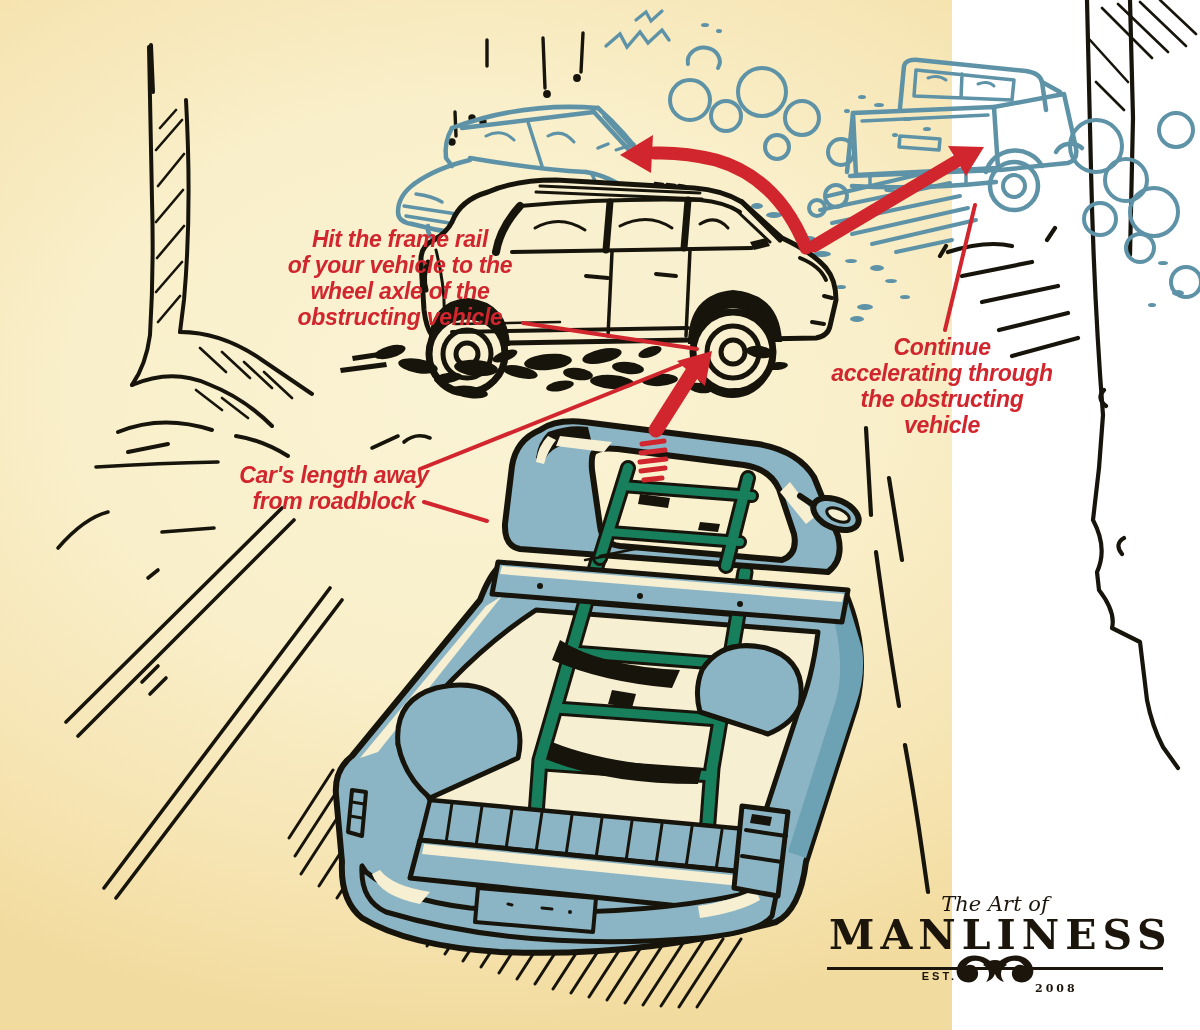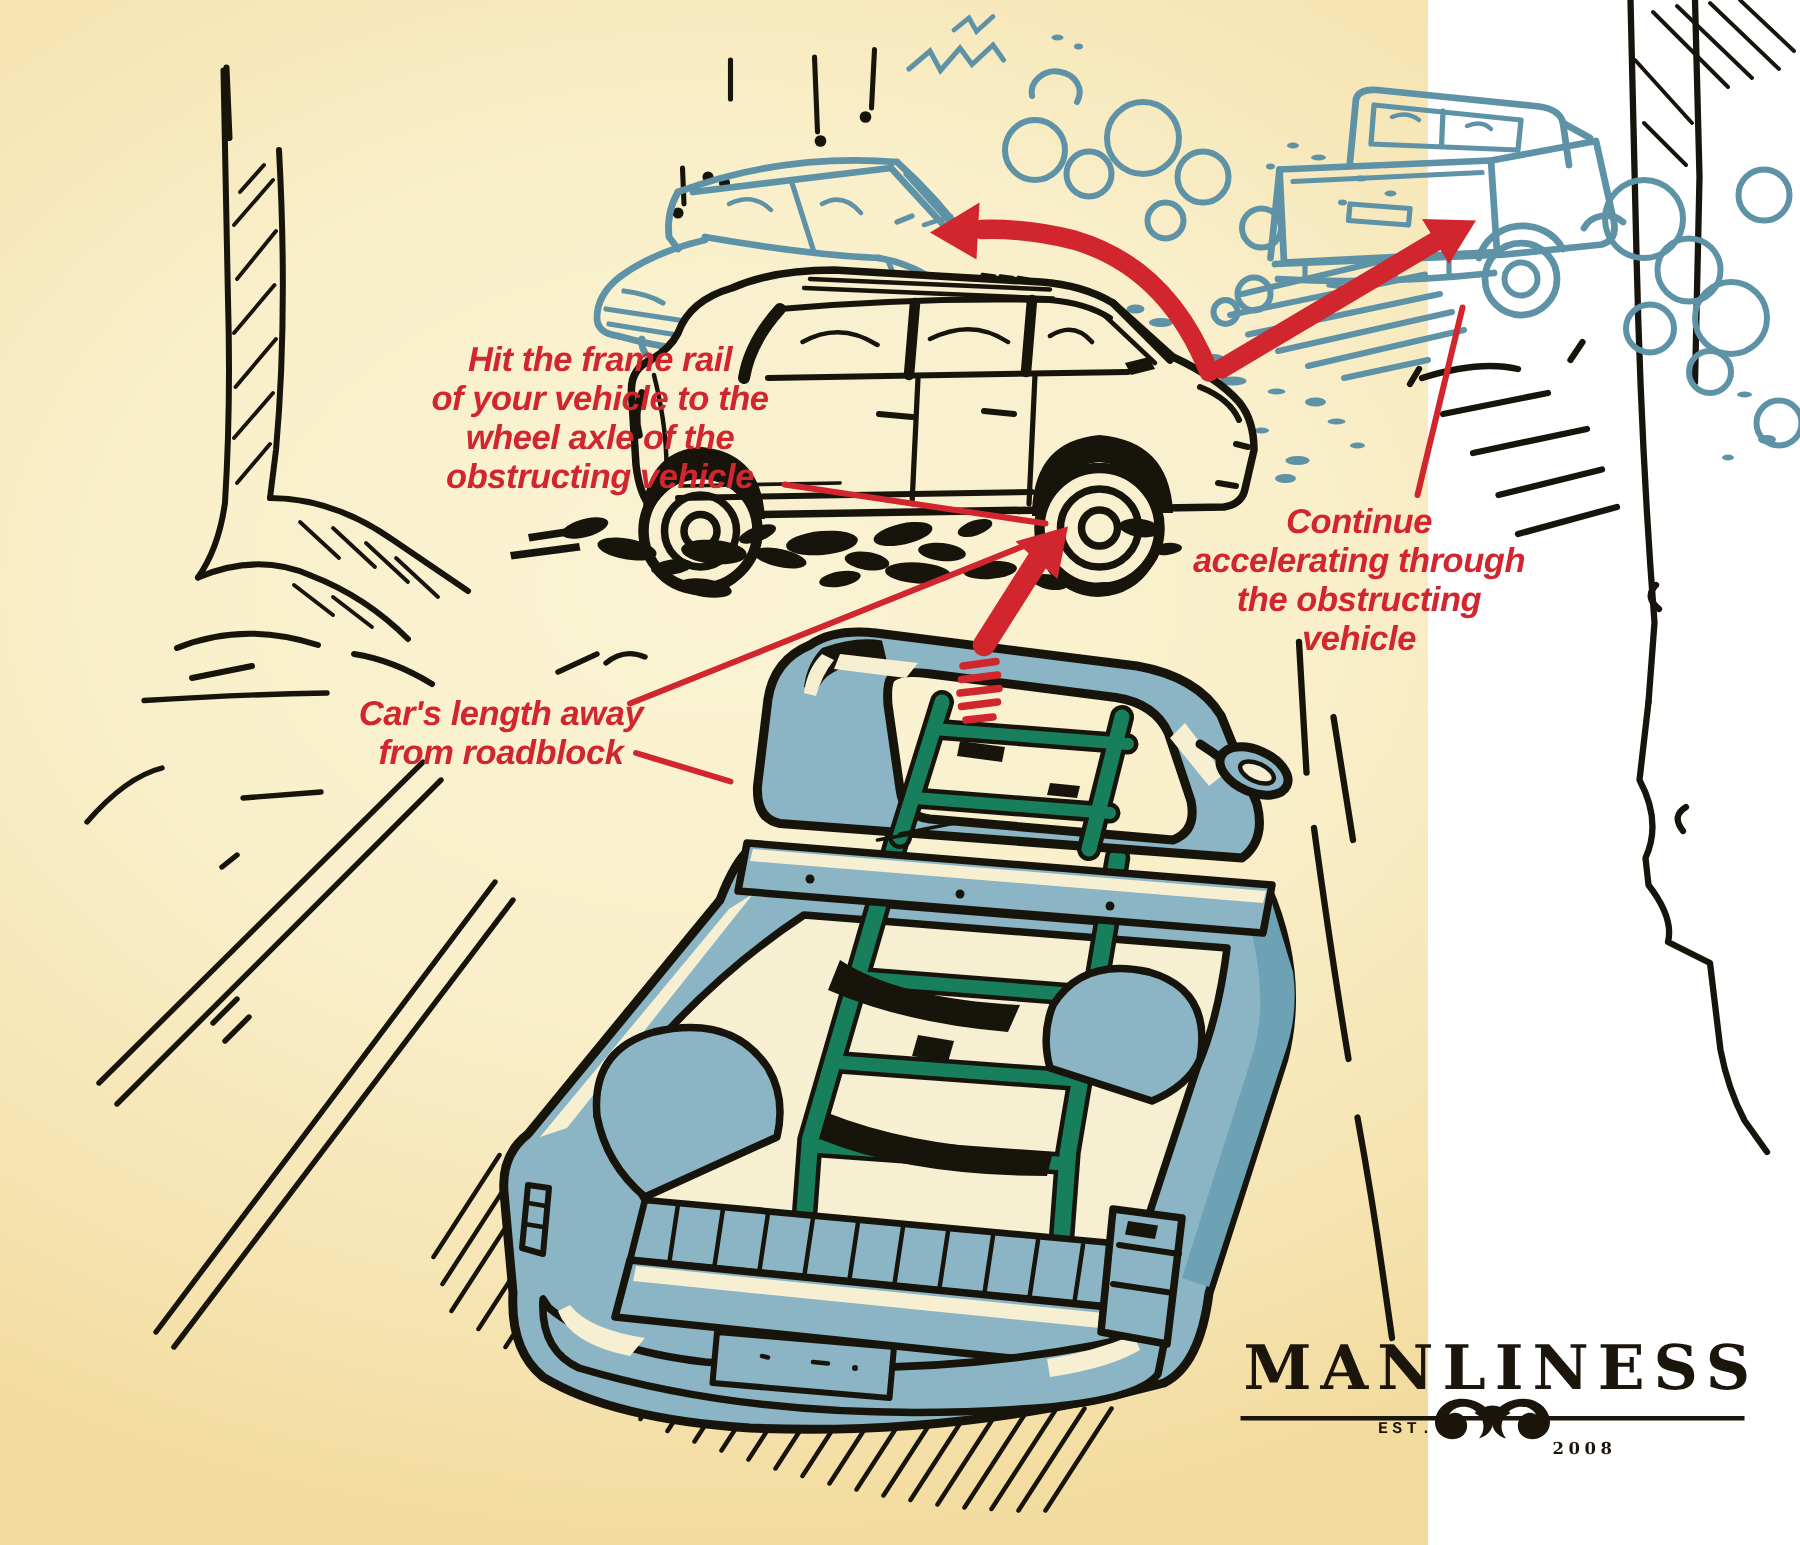--- a/index.html
+++ b/index.html
@@ -5,29 +5,29 @@
   html,body{margin:0;padding:0;}
   body{width:1200px;height:1030px;overflow:hidden;}
   #scene{position:relative;width:952px;height:1030px;
     background:radial-gradient(ellipse 900px 640px at 50% 38%, #faf3d4 0%, #f9efca 45%, #f6e4b2 78%, #f2db9e 100%);
     font-family:"Liberation Sans",sans-serif;}
   #art{position:absolute;left:0;top:0;}
   .annotation{position:absolute;color:#d1262e;font-family:"Liberation Sans",sans-serif;
     font-weight:700;font-style:italic;text-align:center;white-space:pre-line;
     font-size:23px;line-height:1.13;letter-spacing:-0.3px;}
   #ann-hit{left:250px;top:226px;width:300px;}
-  #ann-continue{left:756px;top:334px;width:300px;}
+  #ann-continue{left:792px;top:334px;width:300px;}
   #ann-cars{left:184px;top:462px;width:300px;}
   #logo{position:absolute;left:825px;top:893px;width:340px;text-align:center;color:#1b150b;}
   #logo .tagline{font-family:"DejaVu Serif",serif;font-style:italic;font-size:21px;line-height:1.1;}
   #logo .name{font-family:"DejaVu Serif",serif;font-weight:700;font-size:41px;line-height:0.95;
     letter-spacing:6px;margin-left:4px;}
   #logo .bottom{position:relative;height:44px;margin-top:4px;}
   #logo .rule{position:absolute;left:2px;right:2px;top:8px;height:3px;background:#1b150b;}
-  #logo .est{position:absolute;top:11px;right:calc(50% + 38px);font-family:Liberation Mono, monospace;
+  #logo .est{position:absolute;top:11px;right:calc(50% + 38px);font-family:Liberation Sans, sans-serif;
     font-weight:700;font-size:11px;letter-spacing:3px;text-align:center;}
   #logo .year{position:absolute;top:23px;left:calc(50% + 40px);font-family:"DejaVu Serif",serif;
     font-weight:700;font-size:11px;letter-spacing:3px;}
   #logo .mustache{position:absolute;left:50%;top:-9px;transform:translateX(-50%);}
 </style>
 </head>
 <body>
 
 <div id="scene">
 
@@ -362,20 +362,21 @@
 wheel axle of the
 obstructing vehicle</div>
   <div class="annotation" id="ann-continue">Continue
 accelerating through
 the obstructing
 vehicle</div>
   <div class="annotation" id="ann-cars">Car's length away
 from roadblock</div>
 
   <div id="logo">
+    <div class="tagline">The Art of</div>
     <div class="name">MANLINESS</div>
     <div class="bottom">
       <div class="rule"></div>
       <span class="est">EST.</span>
       <span class="mustache">
         <svg width="84" height="42" viewBox="0 0 84 42">
           <g fill="#1b150b">
             <path d="M42,16 C34,5 18,2 9,10 C1,17 2,29 12,32 C20,34 26,29 25,22 C24,16 18,13 13,16 C17,9 28,9 33,16 C37,21 37,27 33,32 C40,30 44,24 42,16 Z"></path>
             <path transform="translate(84,0) scale(-1,1)" d="M42,16 C34,5 18,2 9,10 C1,17 2,29 12,32 C20,34 26,29 25,22 C24,16 18,13 13,16 C17,9 28,9 33,16 C37,21 37,27 33,32 C40,30 44,24 42,16 Z"></path>
             <path d="M30,15 Q42,5 54,15 Q42,24 30,15 Z"></path>

